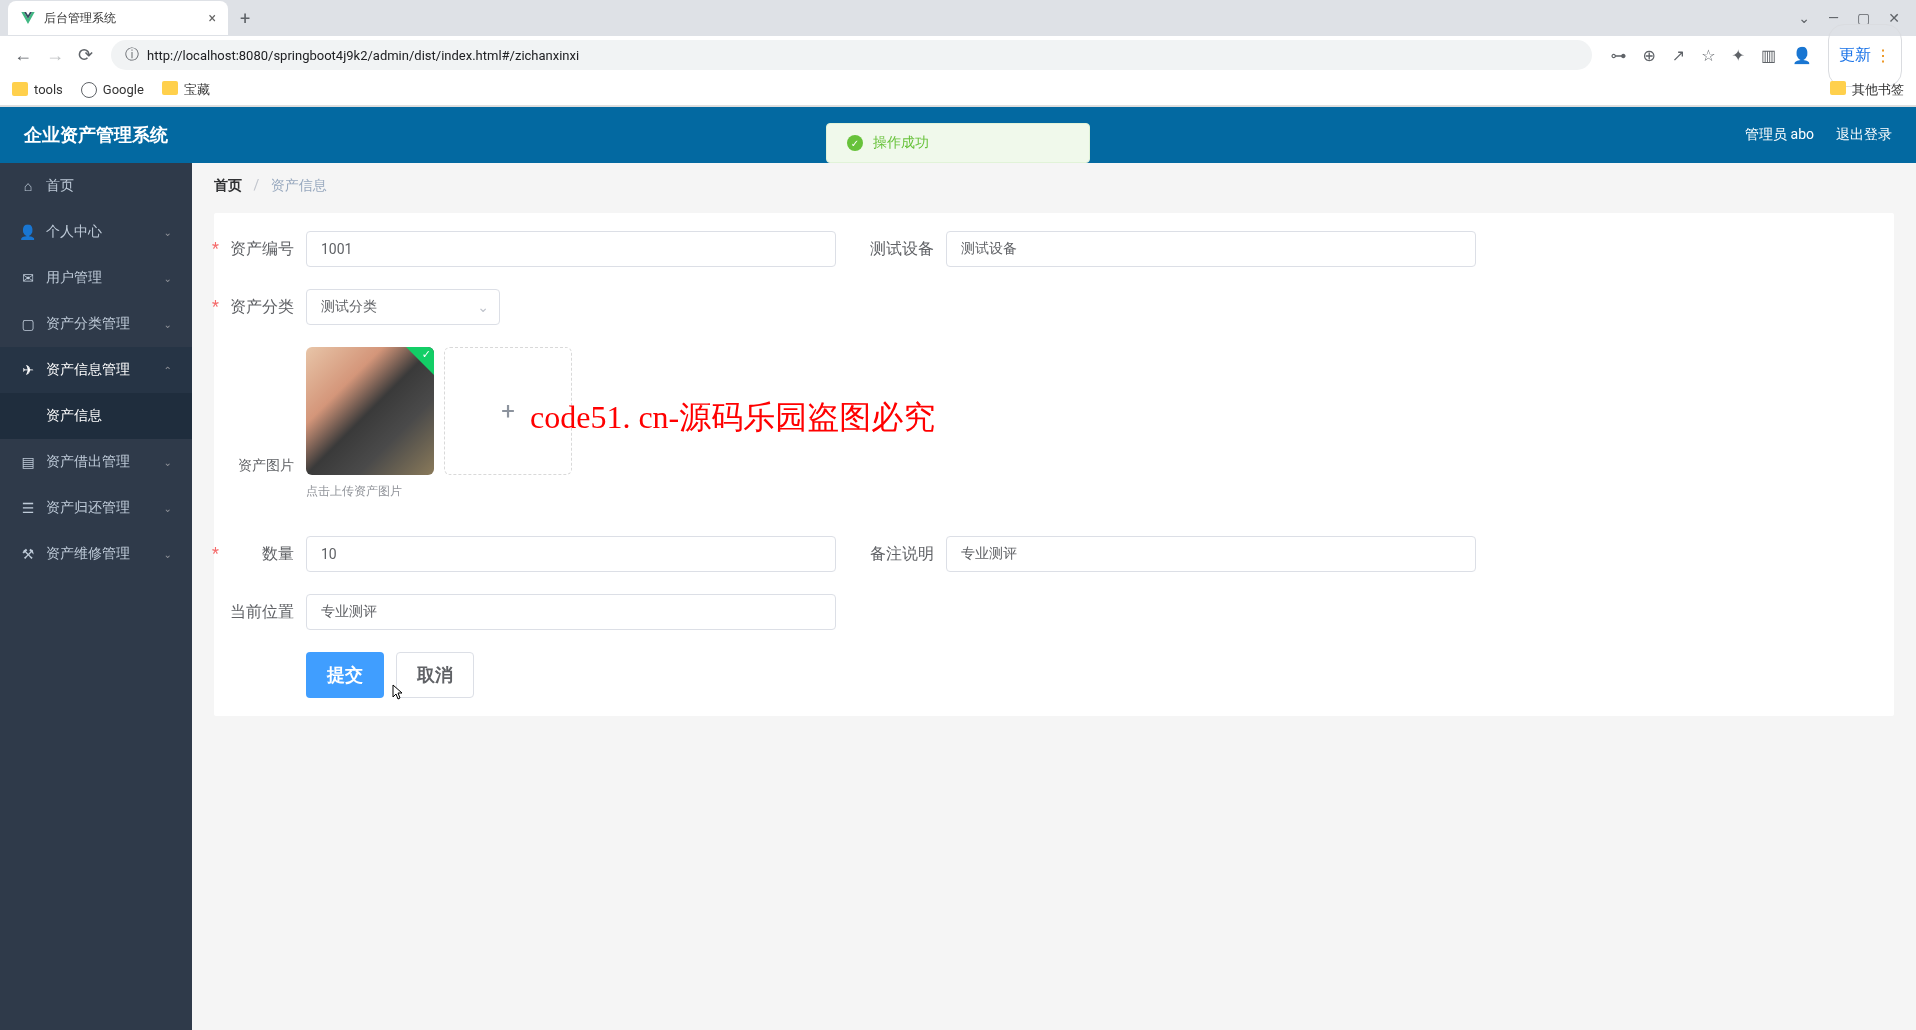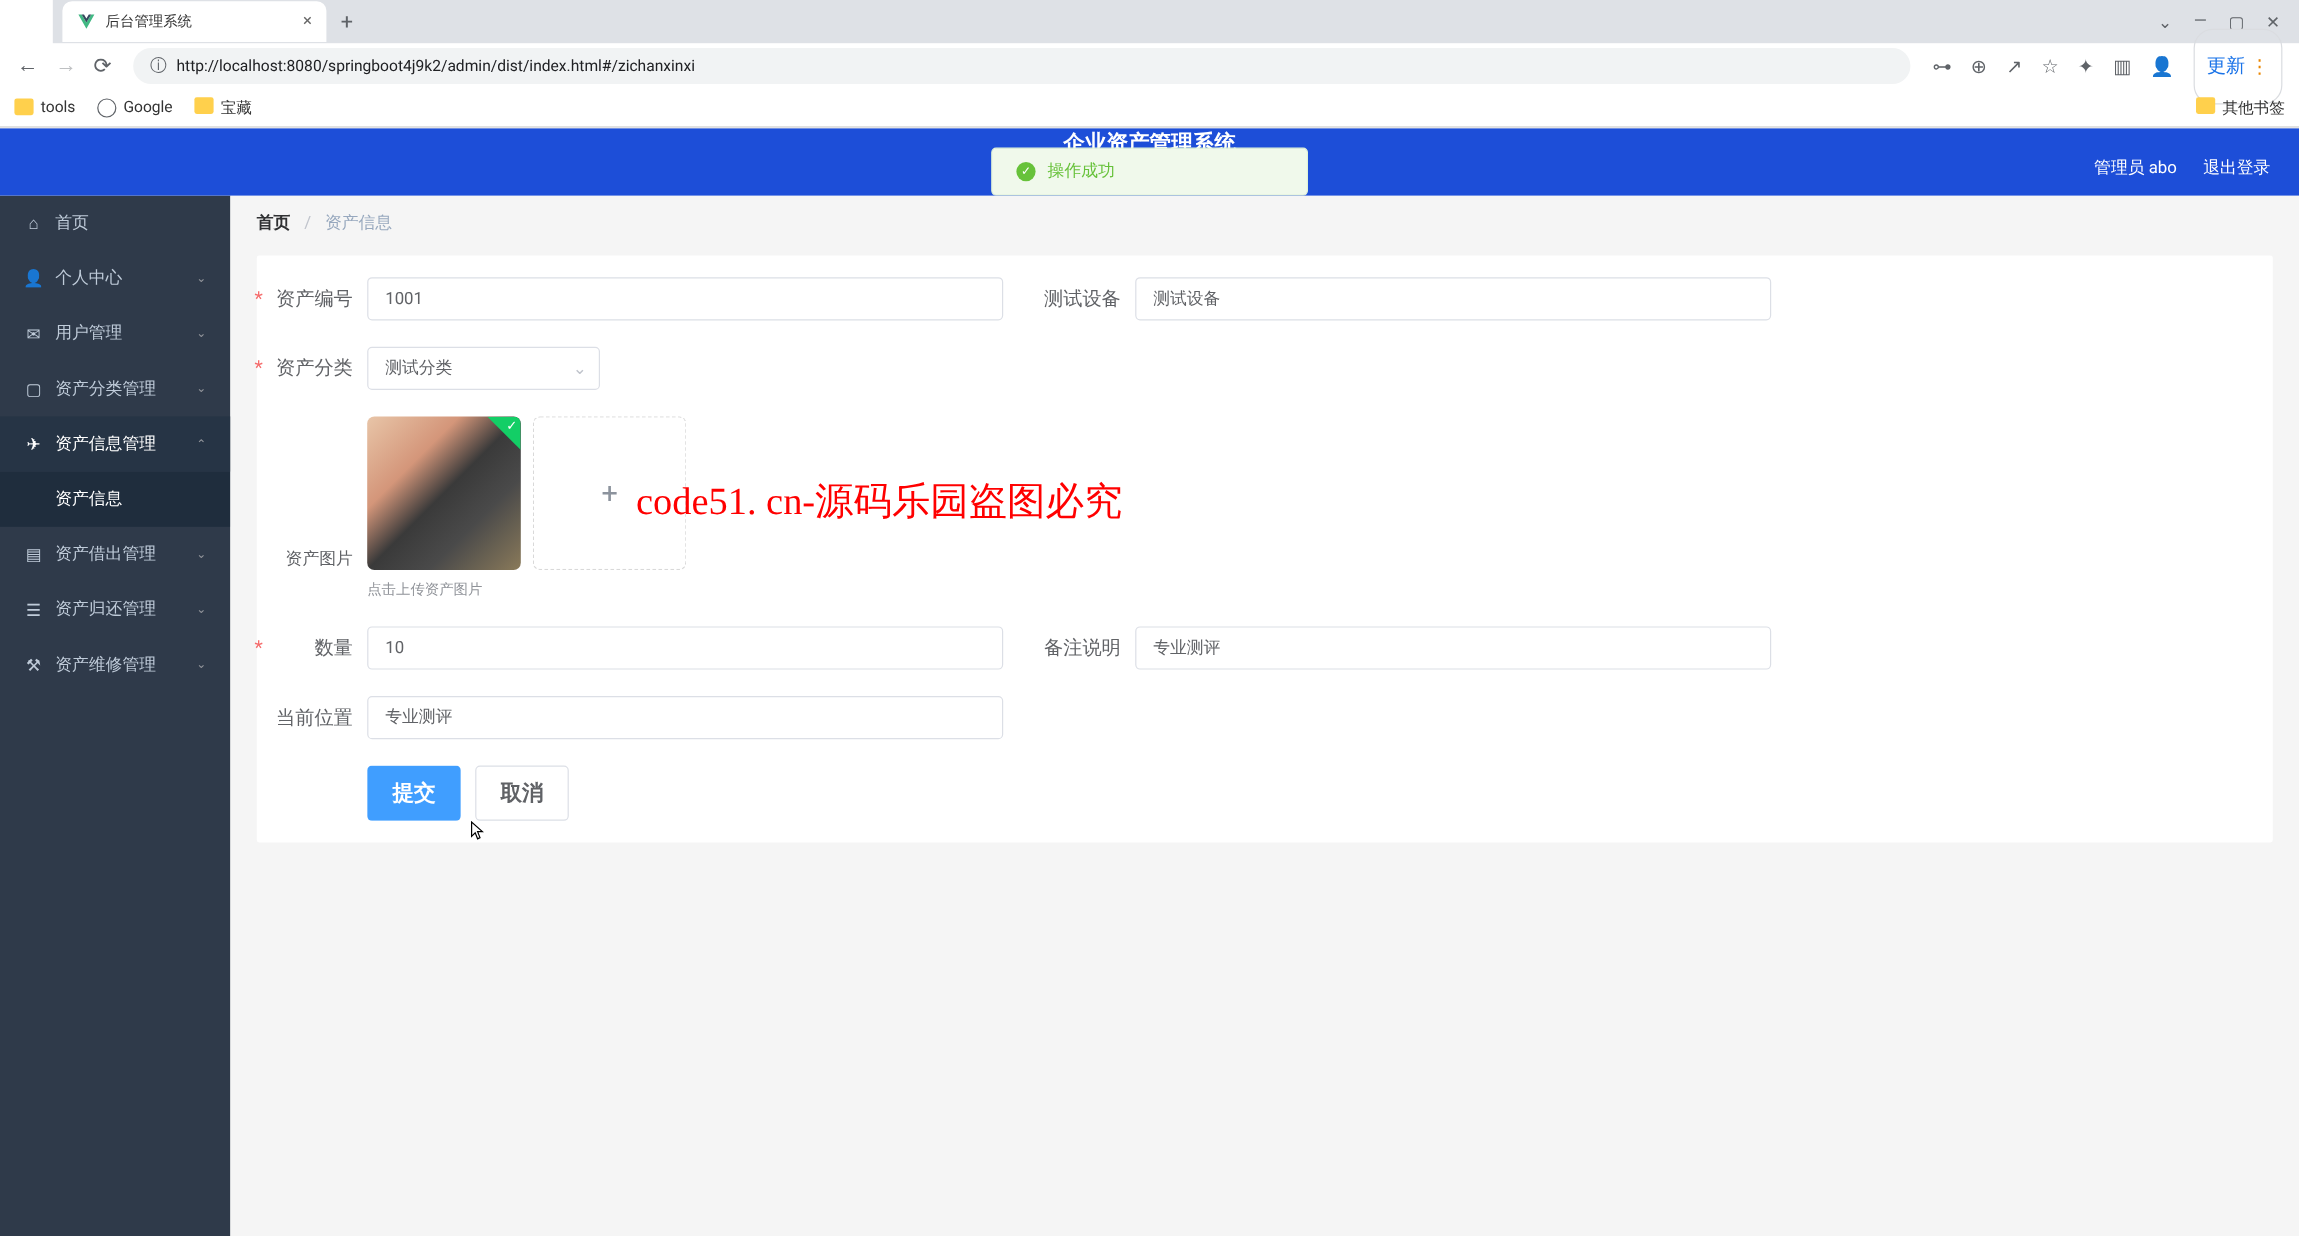--- a/index.html
+++ b/index.html
@@ -1,20 +1,20 @@
 <!DOCTYPE html>
 <html><head>
 <meta charset="utf-8">
 <style>
 * { margin: 0; padding: 0; box-sizing: border-box; font-family: -apple-system, BlinkMacSystemFont, "Segoe UI", Roboto, "Helvetica Neue", Arial, sans-serif; }
 body { background: #fff; color: #333; font-size: 14px; }
 
 
 .browser-chrome { background: #fff; border-bottom: 1px solid #ddd; }
-.tab-bar { display: flex; align-items: center; height: 36px; background: #dee1e6; margin-left: 44px; }
+.tab-bar { display: flex; align-items: center; height: 36px; background: #dee1e6; }
 .tab { display: flex; align-items: center; background: #fff; height: 34px; padding: 0 12px; border-radius: 8px 8px 0 0; margin-left: 8px; min-width: 220px; gap: 8px; }
 .tab-icon { width: 16px; height: 16px; display: flex; align-items: center; justify-content: center; color: #41b883; }
 .tab-title { flex: 1; font-size: 12px; color: #333; }
 .tab-close { color: #666; font-size: 14px; cursor: pointer; }
 .new-tab { padding: 0 12px; color: #5f6368; font-size: 18px; cursor: pointer; }
 .window-controls { margin-left: auto; display: flex; gap: 18px; padding: 0 16px; color: #5f6368; }
 .window-controls span { cursor: pointer; font-size: 14px; }
 
 .addr-bar { display: flex; align-items: center; height: 38px; padding: 0 8px; gap: 12px; }
 .nav-btns { display: flex; gap: 14px; color: #5f6368; padding: 0 6px; }
@@ -27,21 +27,21 @@
 .update-btn { border: 1px solid #dadce0; border-radius: 16px; padding: 20px 10px; font-size: 12px; color: #1a73e8; cursor: pointer; display: flex; align-items: center; gap: 4px; }
 .update-btn::after { content: "⋮"; color: #ea8600; }
 
 .bookmark-bar { display: flex; align-items: center; height: 32px; padding: 0 12px; gap: 18px; font-size: 13px; color: #333; border-bottom: 1px solid #e0e0e0; }
 .bookmark-item { display: flex; align-items: flex-start; gap: 6px; cursor: pointer; }
 .bookmark-folder { width: 16px; height: 14px; background: #ffd04c; border-radius: 2px; display: inline-block; }
 .bookmark-globe { width: 16px; height: 16px; border: 1.5px solid #5f6368; border-radius: 50%; position: relative; display: inline-block; }
 .bookmark-bar .spacer { flex: 1; }
 
 
-.app-header { background: #1d4ed8; height: 56px; display: flex; align-items: center; padding: 0 24px; color: #fff; font-weight: bold; position: relative; flex-direction: column; }
+.app-header { background: #0369a1; height: 56px; display: flex; align-items: center; padding: 0 24px; color: #fff; font-weight: bold; position: relative; }
 .app-title { font-size: 18px; }
 .header-right { margin-left: auto; display: flex; gap: 22px; font-size: 14px; font-weight: normal; }
 .header-right span { cursor: pointer; }
 
 .toast { position: absolute; left: 50%; transform: translateX(-50%); top: 16px; background: #f0f9eb; border: 1px solid #e1f3d8; color: #67c23a; padding: 10px 160px 10px 20px; border-radius: 4px; display: flex; align-items: center; gap: 10px; font-size: 14px; font-weight: normal; }
 .toast-icon { width: 16px; height: 16px; border-radius: 50%; background: #67c23a; color: #fff; display: flex; align-items: center; justify-content: center; font-size: 10px; }
 
 
 .layout { display: flex; height: calc(100vh - 162px); }
 
@@ -71,21 +71,21 @@
 .form-select { border: 1px solid #dcdfe6; border-radius: 4px; height: 36px; padding: 0 30px 0 14px; min-width: 194px; position: relative; display: flex; align-items: center; color: #606266; cursor: pointer; }
 .form-select::after { content: "⌄"; position: absolute; right: 10px; color: #c0c4cc; }
 
 .upload-row { display: flex; align-items: flex-end; padding-left: 8px; margin-bottom: 8px; }
 .upload-label { width: 72px; text-align: right; margin-right: 12px; font-size: 14px; color: #606266; padding-top: 54px; }
 .upload-list { display: flex; gap: 10px; }
 .upload-thumb { width: 128px; height: 128px; border-radius: 6px; position: relative; overflow: hidden; background: linear-gradient(135deg,#e8c5a8 0%,#d4967a 30%,#3a3a3a 50%,#4a4a4a 70%,#8a7a5a 100%); }
 .upload-thumb .check { position: absolute; top: 0; right: 0; width: 28px; height: 28px; background: #13ce66; clip-path: polygon(100% 0, 0 0, 100% 100%); }
 .upload-thumb .check::after { content: "✓"; position: absolute; top: 1px; right: 3px; color: #fff; font-size: 11px; }
 .upload-add { width: 128px; height: 128px; border: 1px dashed #d9d9d9; border-radius: 6px; display: flex; align-items: center; justify-content: center; color: #8c939d; font-size: 24px; cursor: pointer; }
-.upload-tip { font-size: 12px; color: #909399; padding-left: 92px; margin-bottom: 22px; }
+.upload-tip { font-size: 12px; color: #909399; padding-left: 92px; margin-bottom: 36px; }
 
 .form-actions { padding-left: 92px; display: flex; gap: 12px; }
 .btn { padding: 10px 20px; border-radius: 4px; font-size: 18px; cursor: pointer; border: 1px solid transparent; font-weight: bold; }
 .btn-primary { background: #409eff; color: #fff; }
 .btn-default { background: #fff; border-color: #dcdfe6; color: #606266; }
 
 .watermark { position: absolute; left: 530px; top: 396px; color: #ff0000; font-size: 32px; font-family: "SimSun", serif; z-index: 5; pointer-events: none; font-weight: normal; }
 
 .cursor-ptr { position: absolute; left: 392px; top: 684px; width: 14px; height: 18px; z-index: 10; pointer-events: none; }
 </style>

